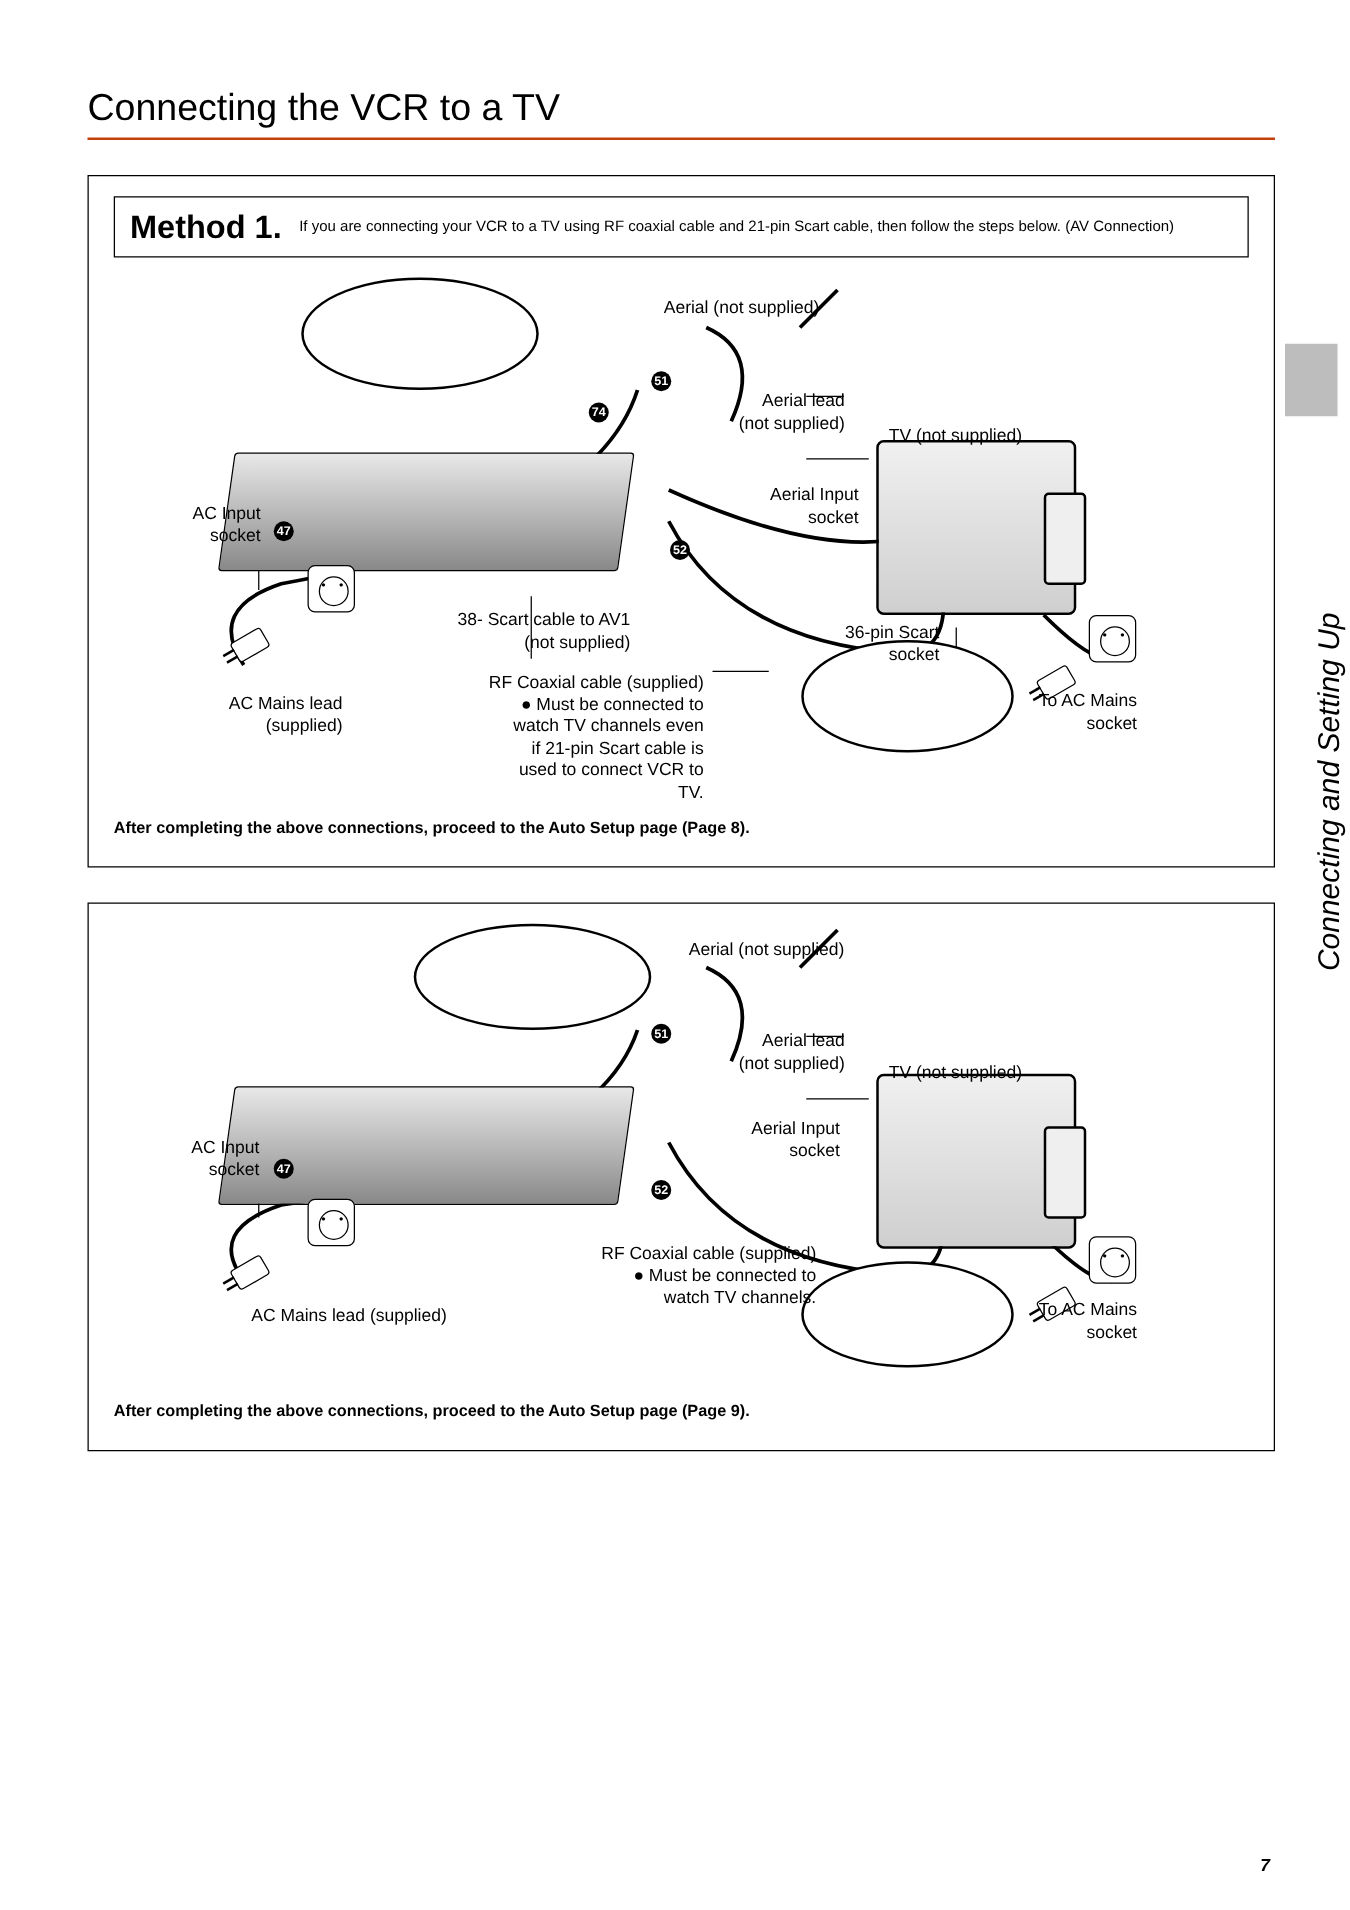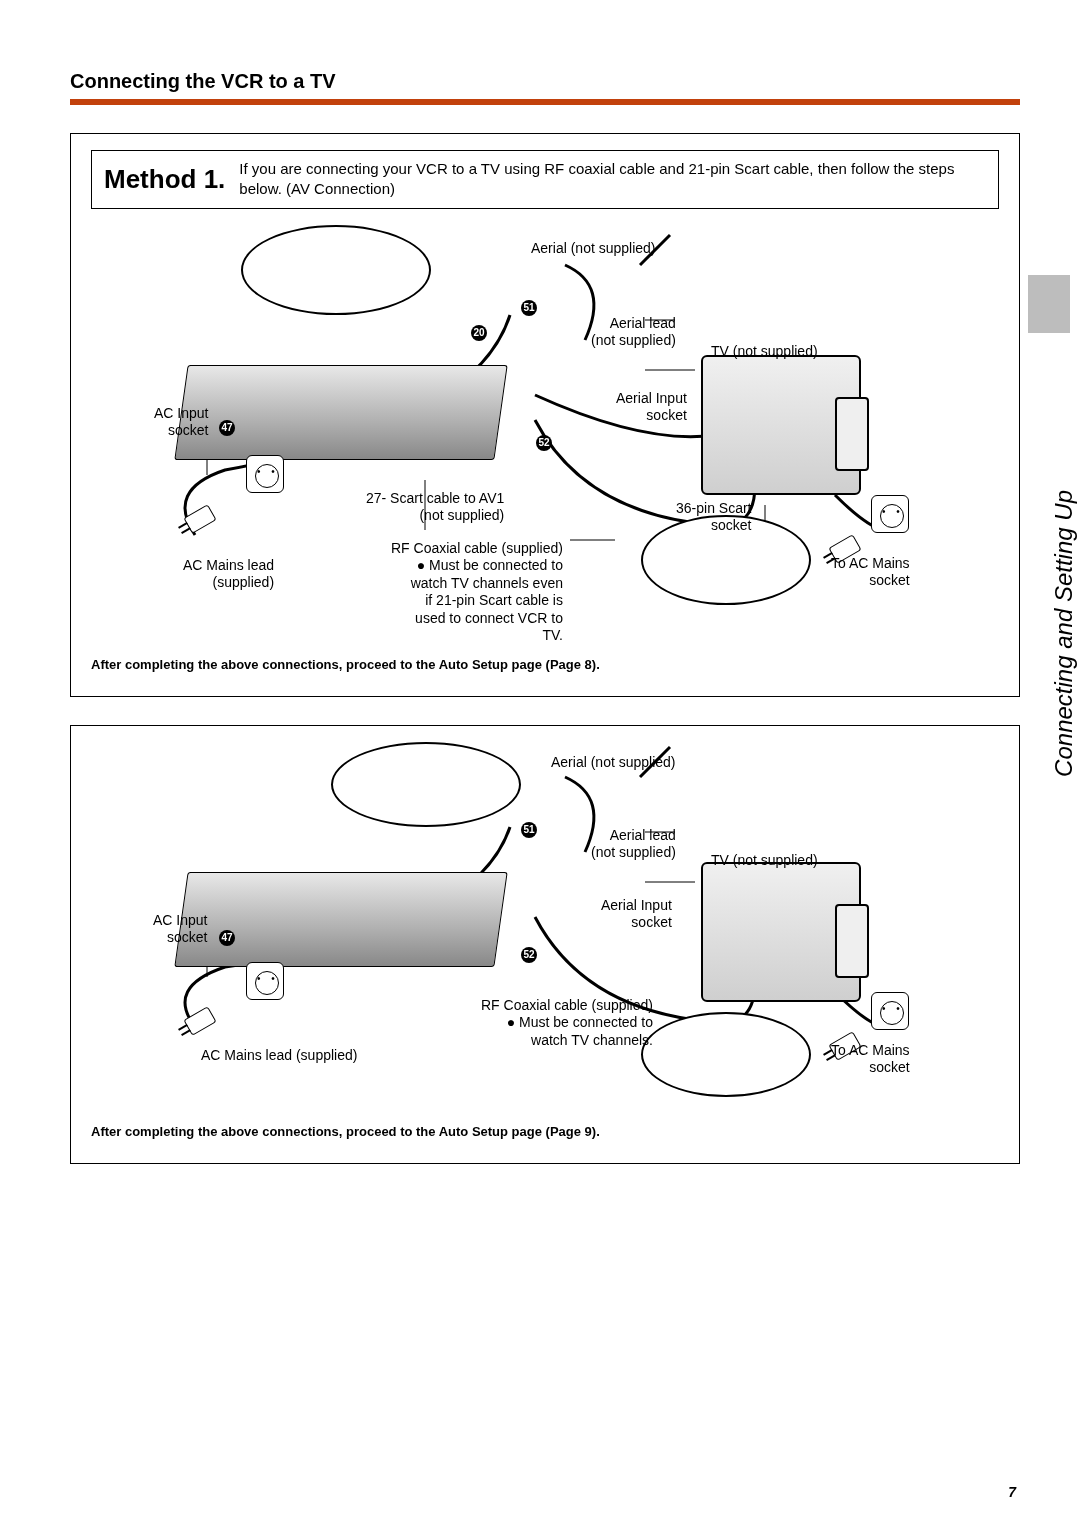--- a/index.html
+++ b/index.html
@@ -6,23 +6,23 @@
   body {
     font-family: Arial, Helvetica, sans-serif;
     background: #fff;
     color: #000;
     width: 1080px;
     height: 1528px;
     position: relative;
     padding: 70px 60px 30px 70px;
   }
   .page-title {
-    font-size: 20px;
-    font-weight: bold;
-    border-bottom: 6px solid #c2410c;
+    font-size: 30px;
+    font-weight: normal;
+    border-bottom: 2px solid #c2410c;
     padding-bottom: 6px;
     margin-bottom: 28px;
   }
   .side-label {
     position: absolute;
     right: 30px;
     top: 490px;
     transform: rotate(-90deg);
     transform-origin: right top;
     font-style: italic;
@@ -50,21 +50,21 @@
     display: flex;
     align-items: center;
     gap: 14px;
   }
   .method-title {
     font-size: 26px;
     font-weight: bold;
     white-space: nowrap;
   }
   .method-desc {
-    font-size: 15px;
+    font-size: 12px;
     line-height: 1.35;
   }
   .diagram {
     position: relative;
     height: 420px;
     width: 100%;
   }
   .diagram2 {
     height: 370px;
   }
@@ -221,38 +221,38 @@
     <div class="bubble" style="left:550px; top:290px; width:170px; height:90px;"></div>
 
     <div class="vcr" style="left:90px; top:140px;"></div>
     <div class="tv" style="left:610px; top:130px;"></div>
 
     <div class="outlet" style="left:155px; top:230px;"></div>
     <div class="plug" style="left:95px; top:285px;"></div>
     <div class="outlet" style="left:780px; top:270px;"></div>
     <div class="plug" style="left:740px; top:315px;"></div>
 
-    <span class="circnum" style="position:absolute; left:380px; top:100px;">20</span>
+    <span class="circnum" style="position:absolute; left:380px; top:100px;">74</span>
     <span class="circnum" style="position:absolute; left:430px; top:75px;">51</span>
     <span class="circnum" style="position:absolute; left:445px; top:210px;">52</span>
     <span class="circnum" style="position:absolute; left:128px; top:195px;">47</span>
 
     <div class="label" style="left:440px; top:15px;">Aerial (not supplied)</div>
     <div class="label" style="left:500px; top:90px; white-space:pre;">Aerial lead
 (not supplied)</div>
     <div class="label" style="left:620px; top:118px;">TV (not supplied)</div>
     <div class="label" style="left:525px; top:165px; white-space:pre;">Aerial Input
 socket</div>
     <div class="label" style="left:585px; top:275px; white-space:pre;">36-pin Scart
 socket</div>
     <div class="label" style="left:63px; top:180px; white-space:pre;">AC Input
 socket</div>
     <div class="label" style="left:92px; top:332px; white-space:pre;">AC Mains lead
 (supplied)</div>
-    <div class="label" style="left:275px; top:265px; white-space:pre;">27- Scart cable to AV1
+    <div class="label" style="left:275px; top:265px; white-space:pre;">38- Scart cable to AV1
 (not supplied)</div>
     <div class="label" style="left:300px; top:315px; white-space:pre;">RF Coaxial cable (supplied)
 ● Must be connected to
    watch TV channels even
    if 21-pin Scart cable is
    used to connect VCR to
    TV.</div>
     <div class="label" style="left:740px; top:330px; white-space:pre;">To AC Mains
 socket</div>
   </div>

